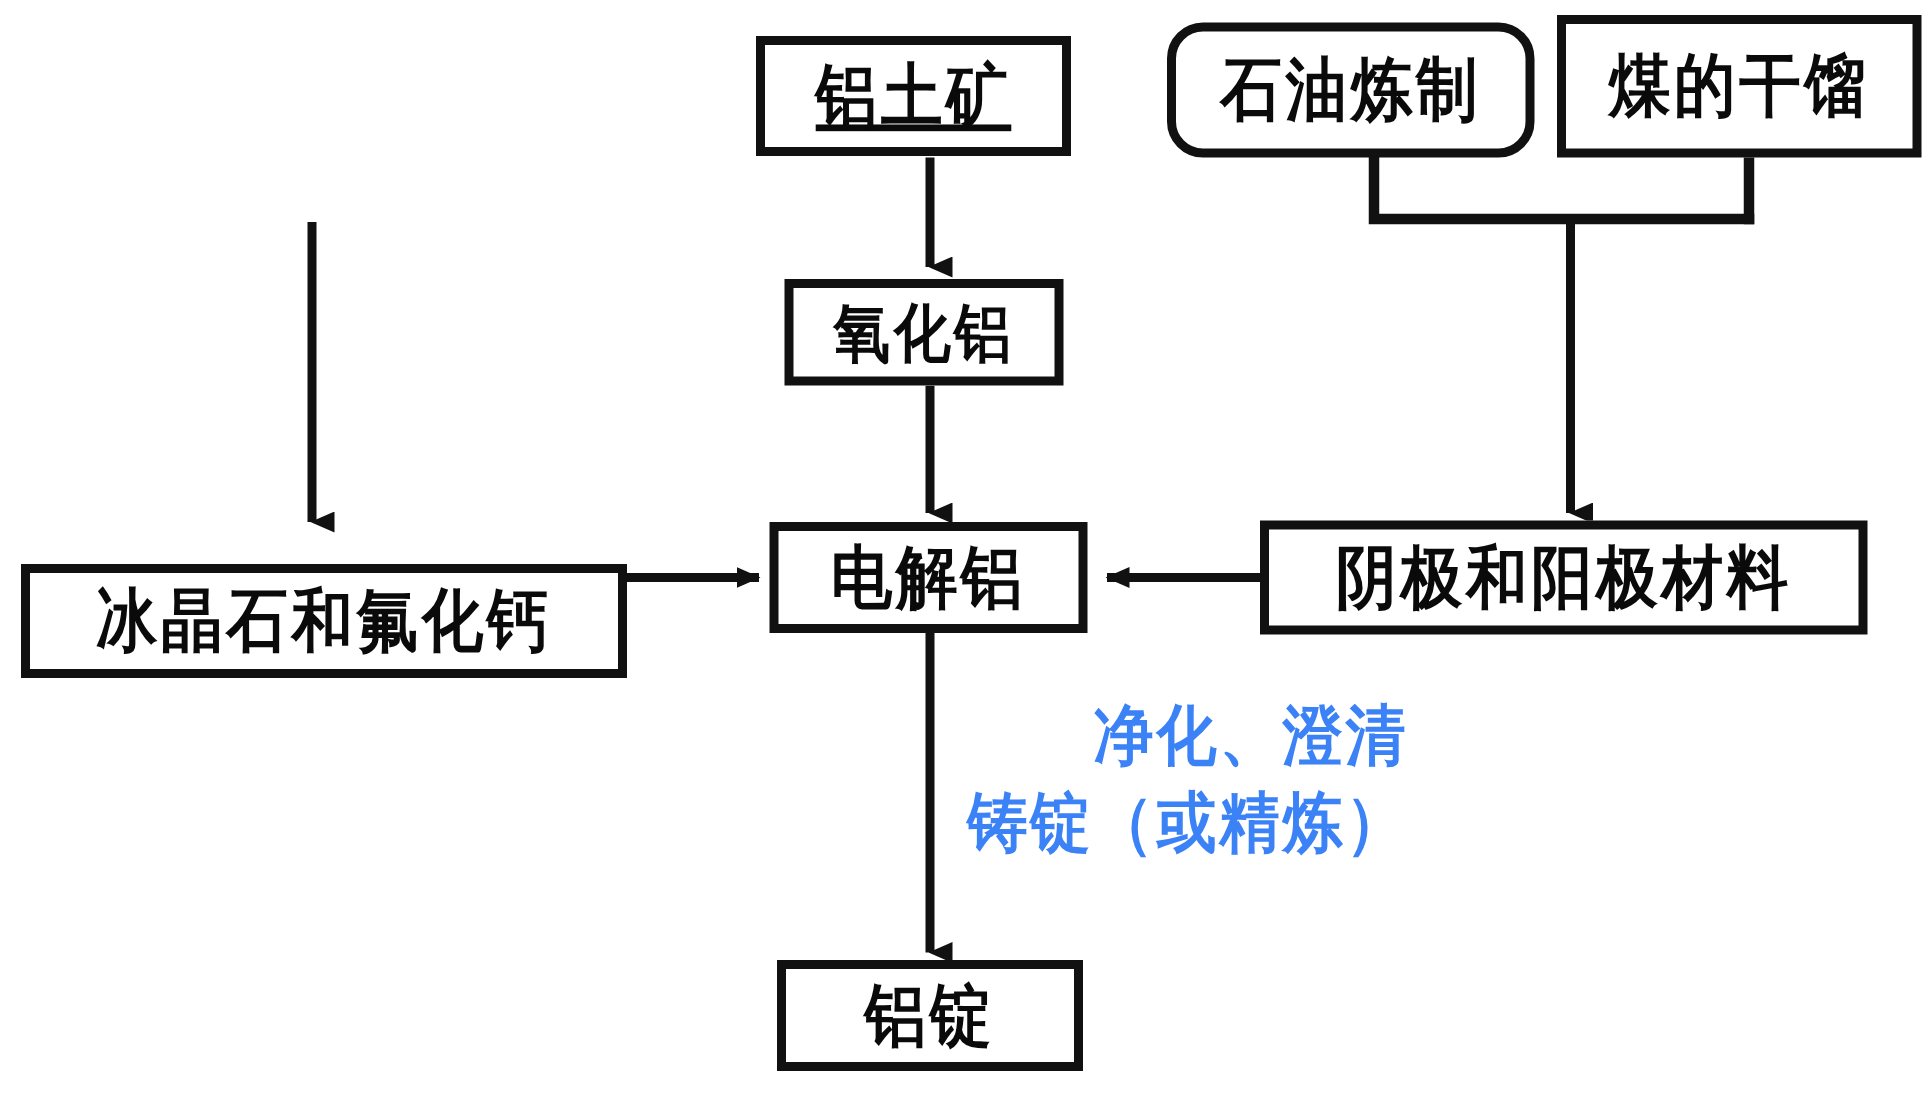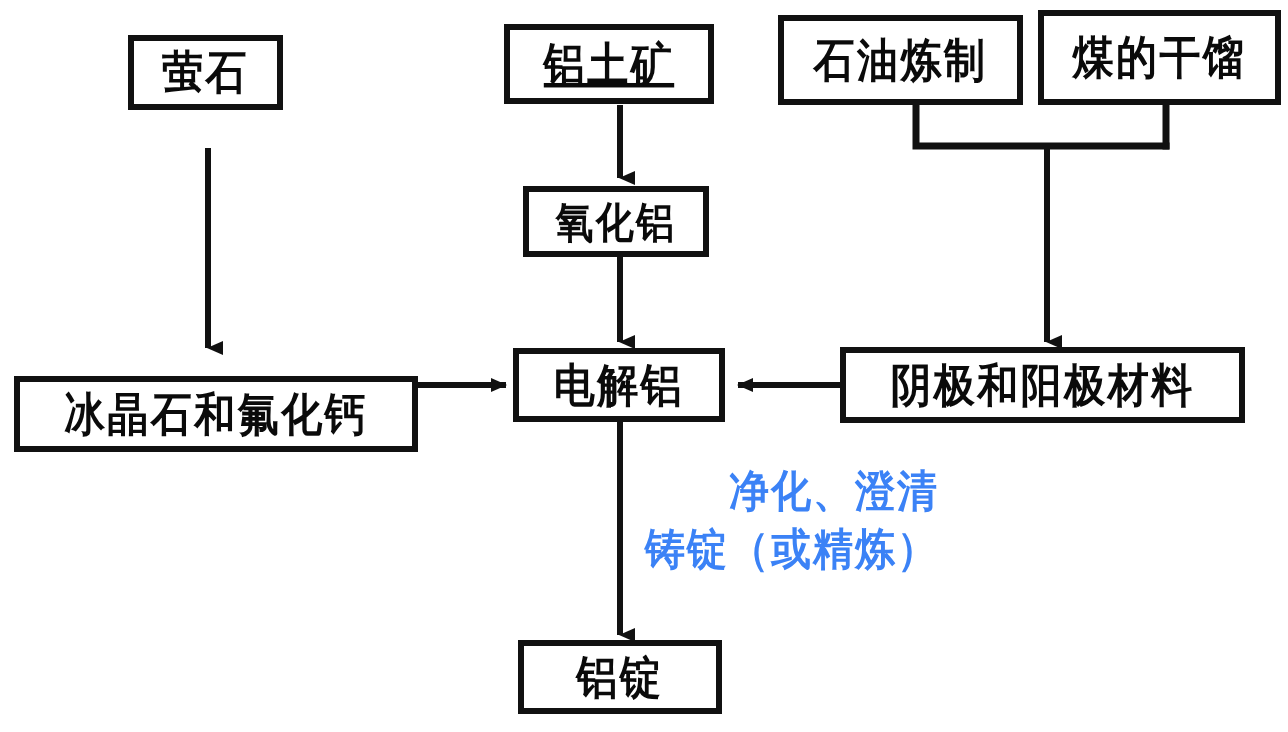--- a/index.html
+++ b/index.html
@@ -83,29 +83,26 @@
 
     <path d="M 1047 146 L 1047 342" stroke="#111111" stroke-width="6" fill="none" marker-end="url(#ah-down)"></path>
 
     <path d="M 418 385 L 506 385" stroke="#111111" stroke-width="6" fill="none" marker-end="url(#ah-right)"></path>
 
     <path d="M 840 385 L 738 385" stroke="#111111" stroke-width="6" fill="none" marker-end="url(#ah-left)"></path>
 
     <path d="M 620 422 L 620 635" stroke="#111111" stroke-width="6" fill="none" marker-end="url(#ah-down)"></path>
   </svg>
 
-  <div class="node" style="left:128px; top:35px; width:155px; height:75px; font-size:41px;">
-    <span>萤石</span>
-  </div>
 
   <div class="node" style="left:504px; top:24px; width:210px; height:80px; font-size:41px;text-decoration:underline;">
     <span>铝土矿</span>
   </div>
 
-  <div class="node" style="left:778px; top:15px; width:245px; height:90px; font-size:41px;">
+  <div class="node" style="left:778px; top:15px; width:245px; height:90px; font-size:41px;border-radius:24px;">
     <span>石油炼制</span>
   </div>
 
   <div class="node" style="left:523px; top:186px; width:186px; height:71px; font-size:38px;">
     <span>氧化铝</span>
   </div>
 
   <div class="node" style="left:1038px; top:10px; width:243px; height:95px; font-size:41px;">
     <span>煤的干馏</span>
   </div>

